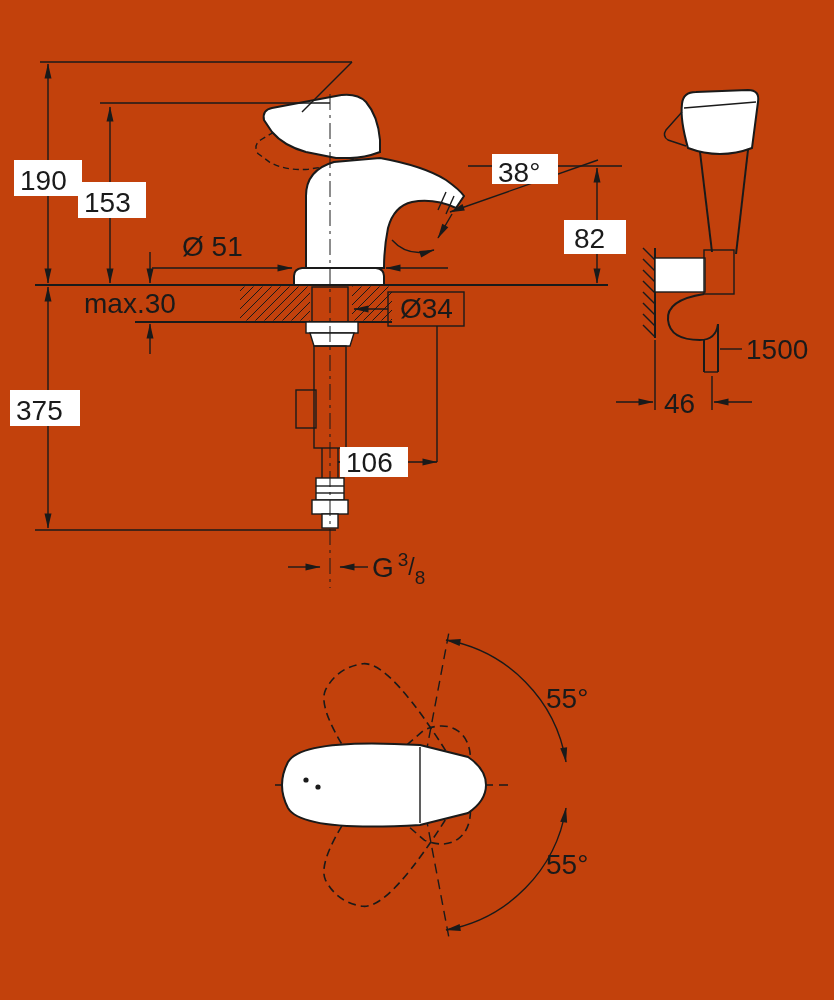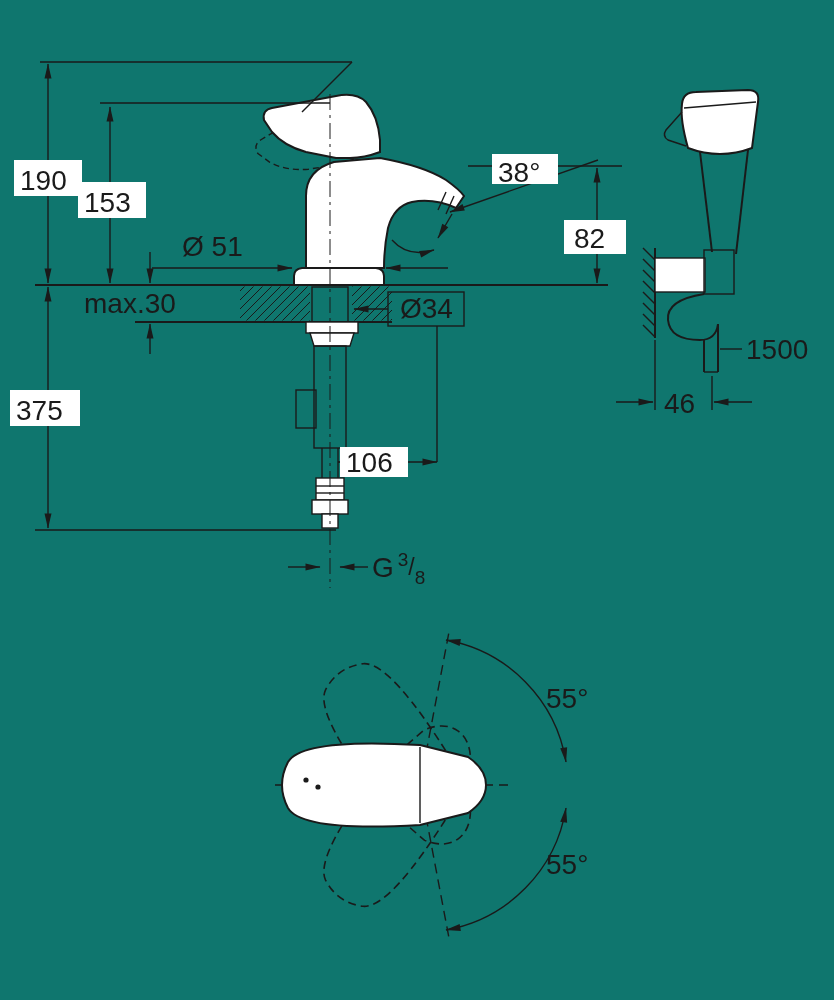--- a/index.html
+++ b/index.html
@@ -1,16 +1,16 @@
 <!DOCTYPE html>
 <html><head>
 <meta charset="utf-8">
 <style>
   html,body{margin:0;padding:0;background:#ffffff;}
-  .stage{position:relative;width:834px;height:1000px;background:#0f766e;overflow:hidden;}
+  .stage{position:relative;width:834px;height:1000px;background:#c2410c;overflow:hidden;}
   svg{position:absolute;left:0;top:0;}
   text{font-family:"Liberation Sans","DejaVu Sans",sans-serif;fill:#1a1a1a;font-size:28px;}
   .ln{stroke:#1a1a1a;stroke-width:2;fill:none;}
   .thin{stroke:#1a1a1a;stroke-width:1.4;fill:none;}
   .dim{stroke:#1a1a1a;stroke-width:1.4;fill:none;}
   .dash{stroke:#1a1a1a;stroke-width:1.6;fill:none;stroke-dasharray:8 5;}
   .cl{stroke:#1a1a1a;stroke-width:1;fill:none;stroke-dasharray:16 5 3 5;}
   .white{fill:#ffffff;}
 </style>
 </head>

